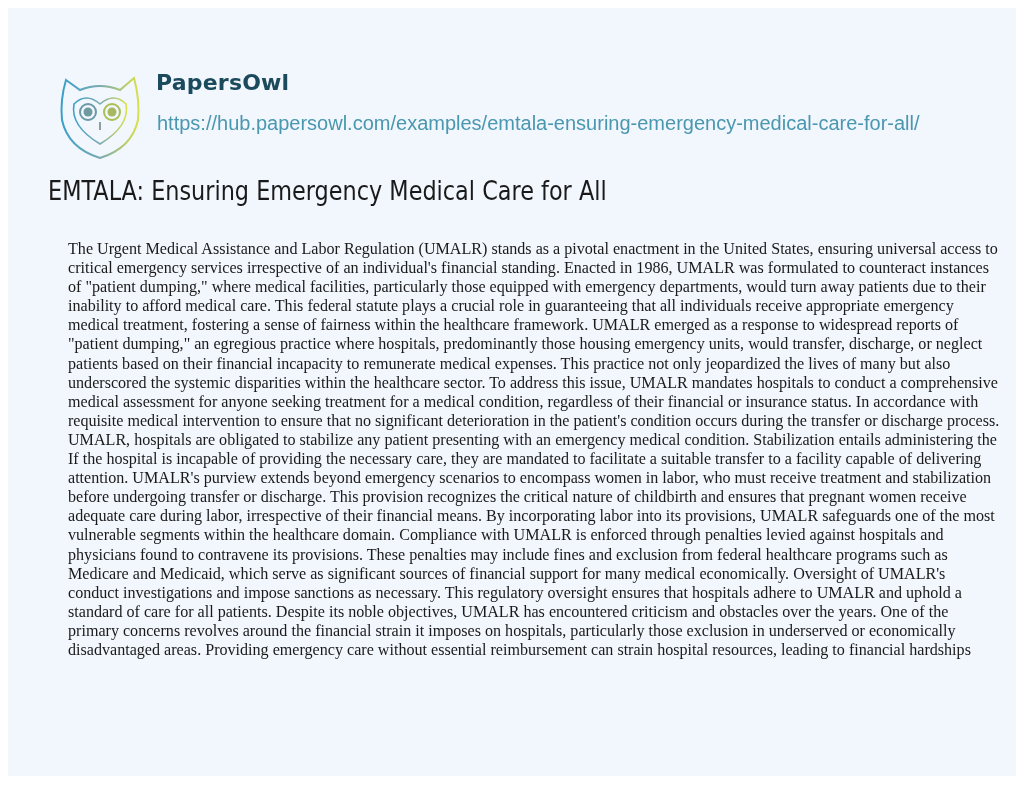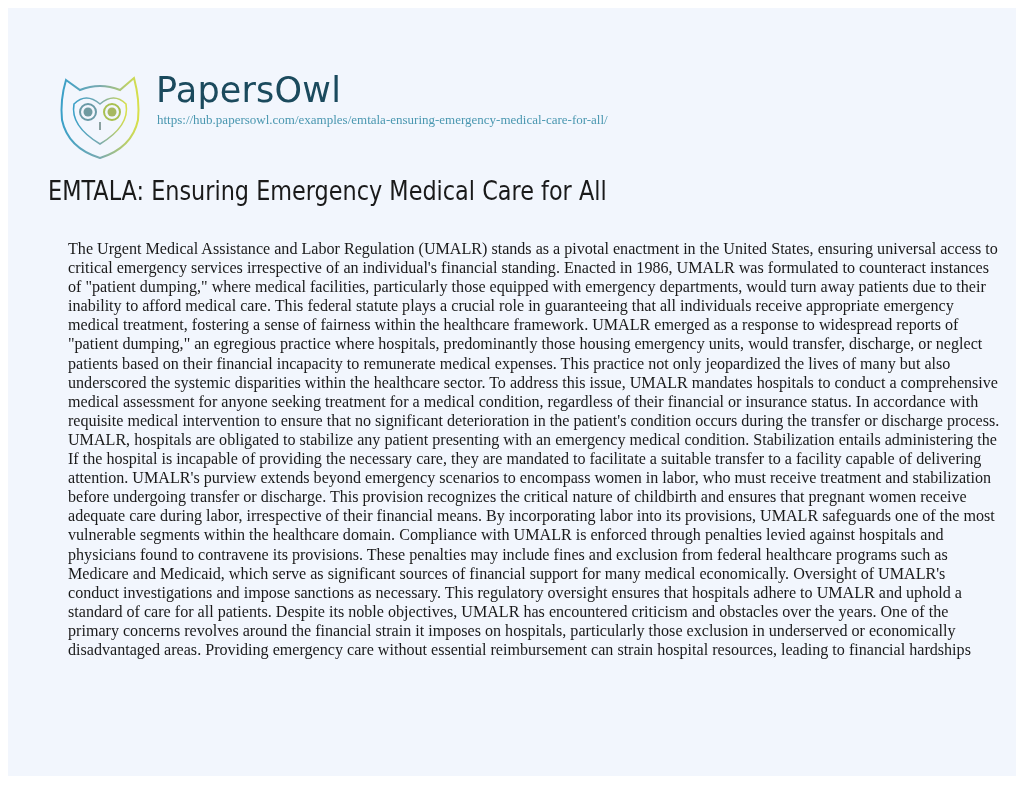--- a/index.html
+++ b/index.html
@@ -33,31 +33,31 @@
       left: 0;
       top: 2px;
       width: 88px;
       height: 90px;
     }
     .brand-name {
       position: absolute;
       left: 100px;
       top: 2px;
       font-family: "DejaVu Sans", sans-serif;
-      font-weight: normal;
-      font-size: 35px;
+      font-weight: bold;
+      font-size: 22px;
       color: #1b4a5d;
       letter-spacing: 0.2px;
     }
     .brand-url {
       position: absolute;
       left: 101px;
       top: 44px;
-      font-family: Liberation Serif, serif;
-      font-size: 13px;
+      font-family: Liberation Sans, sans-serif;
+      font-size: 20px;
       color: #4a97b0;
       white-space: nowrap;
     }
     .title {
       position: absolute;
       left: 40px;
       top: 168px;
       margin: 0;
       font-family: "DejaVu Sans", sans-serif;
       font-weight: normal;

